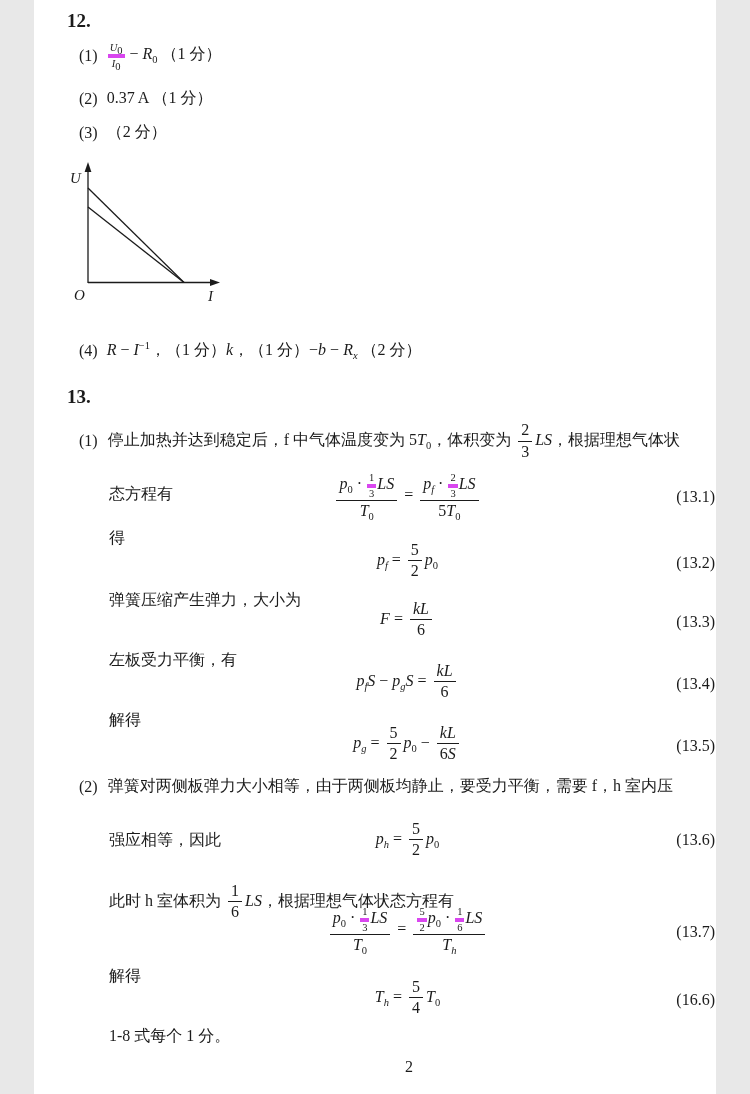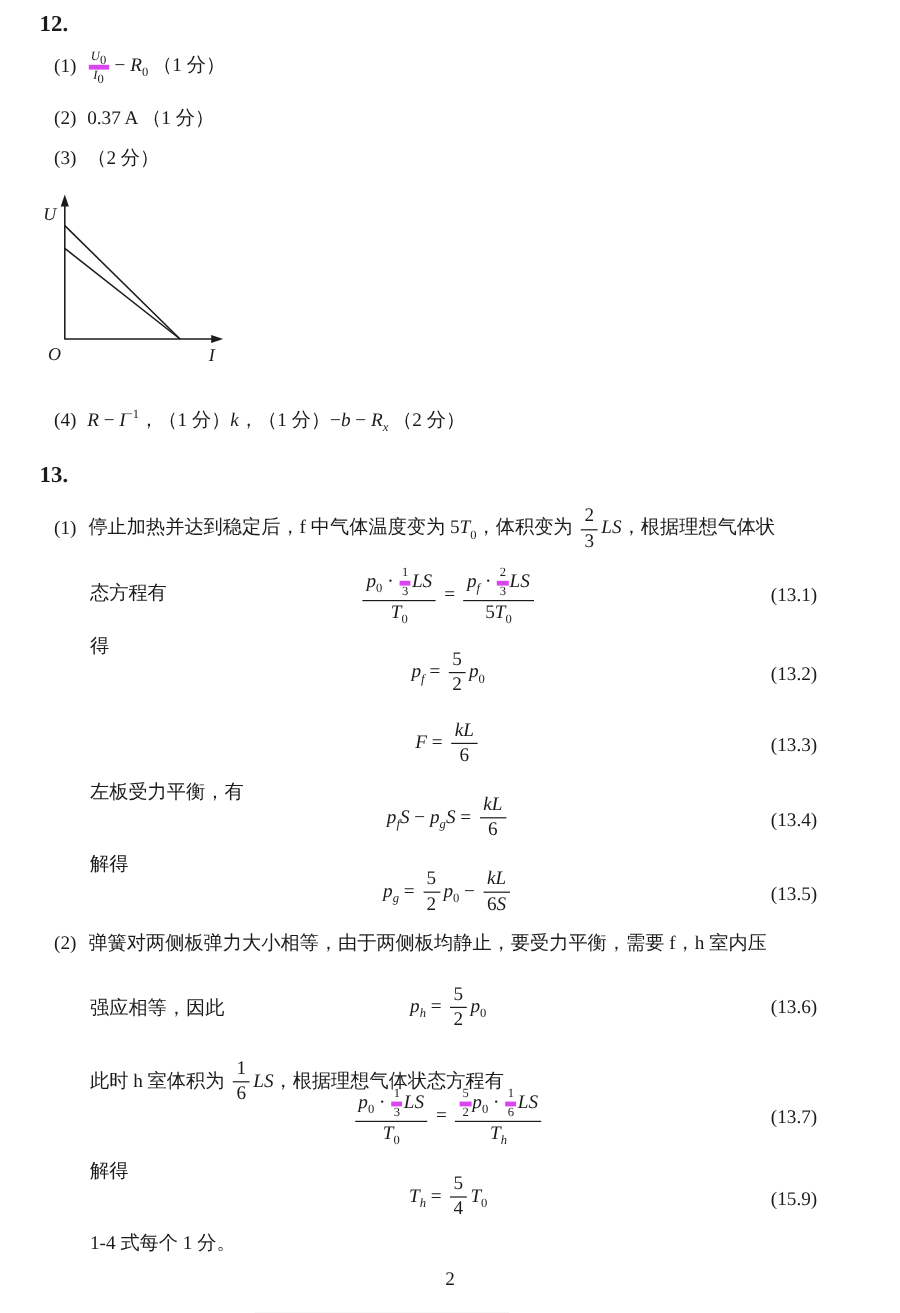--- a/index.html
+++ b/index.html
@@ -1,17 +1,17 @@
 <!DOCTYPE html>
 <html><head>
 <meta charset="utf-8">
 <style>
   html,body{margin:0;padding:0;background:#e8e8e8;}
   .page{
-    position:relative;width:750px;height:1094px;margin:0 auto;
+    position:relative;width:682px;height:1094px;margin:0 auto;
     background:#ffffff;color:#1b1b1b;
     font-family:"Liberation Serif","DejaVu Serif",serif;
     font-size:16px;overflow:hidden;
   }
   .h{position:absolute;left:33px;font-weight:bold;font-size:19px;}
   .item{position:absolute;left:45px;display:flex;align-items:center;gap:9px;white-space:nowrap;}
   .lead{position:absolute;left:75px;}
   .cont{position:absolute;left:75px;margin-top:24px;}
   .pwrap{position:absolute;left:45px;display:flex;align-items:center;gap:10px;white-space:nowrap;}
   .eqrow{position:absolute;left:66px;width:615px;display:flex;align-items:flex-start;justify-content:center;}
@@ -81,20 +81,21 @@
     <span class="eqnum">(13.1)</span>
   </div>
 
   <div class="lead" style="top:528px">得</div>
 
   <div class="eqrow" style="top:541px;height:44px">
     <span><span class="mi">p</span><sub class="ms mi">f</sub><span> = </span><span class="fr"><span class="top"><span>5</span></span><span class="bot"><span>2</span></span></span><span class="mi">p</span><sub class="ms">0</sub></span>
     <span class="eqnum">(13.2)</span>
   </div>
 
+  <div class="lead" style="top:590px">弹簧压缩产生弹力，大小为</div>
 
   <div class="eqrow" style="top:600px;height:44px">
     <span><span class="mi">F</span><span> = </span><span class="fr"><span class="top"><span class="mi">kL</span></span><span class="bot"><span>6</span></span></span></span>
     <span class="eqnum">(13.3)</span>
   </div>
 
   <div class="lead" style="top:650px">左板受力平衡，有</div>
 
   <div class="eqrow" style="top:662px;height:44px">
     <span><span class="mi">p</span><sub class="ms mi">f</sub><span class="mi">S</span><span> − </span><span class="mi">p</span><sub class="ms mi">g</sub><span class="mi">S</span><span> = </span><span class="fr"><span class="top"><span class="mi">kL</span></span><span class="bot"><span>6</span></span></span></span>
@@ -125,20 +126,20 @@
 
   <div class="eqrow" style="top:906px;height:52px">
     <span><span class="fr"><span class="top"><span class="mi">p</span><sub class="ms">0</sub><span> · </span><span class="sfr"><span class="top"><span>1</span></span><span class="bot"><span>3</span></span></span><span class="mi">LS</span></span><span class="bot"><span class="mi">T</span><sub class="ms">0</sub></span></span><span> = </span><span class="fr"><span class="top"><span class="sfr"><span class="top"><span>5</span></span><span class="bot"><span>2</span></span></span><span class="mi">p</span><sub class="ms">0</sub><span> · </span><span class="sfr"><span class="top"><span>1</span></span><span class="bot"><span>6</span></span></span><span class="mi">LS</span></span><span class="bot"><span class="mi">T</span><sub class="ms mi">h</sub></span></span></span>
     <span class="eqnum">(13.7)</span>
   </div>
 
   <div class="lead" style="top:966px">解得</div>
 
   <div class="eqrow" style="top:978px;height:44px">
     <span><span class="mi">T</span><sub class="ms mi">h</sub><span> = </span><span class="fr"><span class="top"><span>5</span></span><span class="bot"><span>4</span></span></span><span class="mi">T</span><sub class="ms">0</sub></span>
-    <span class="eqnum">(15.9)</span>
+    <span class="eqnum">(16.6)</span>
   </div>
 
-  <div class="lead" style="top:1026px">1-4 式每个 1 分。</div>
+  <div class="lead" style="top:1026px">1-8 式每个 1 分。</div>
 
   <div class="pagenum">2</div>
 
 </div>
 
 </body></html>

